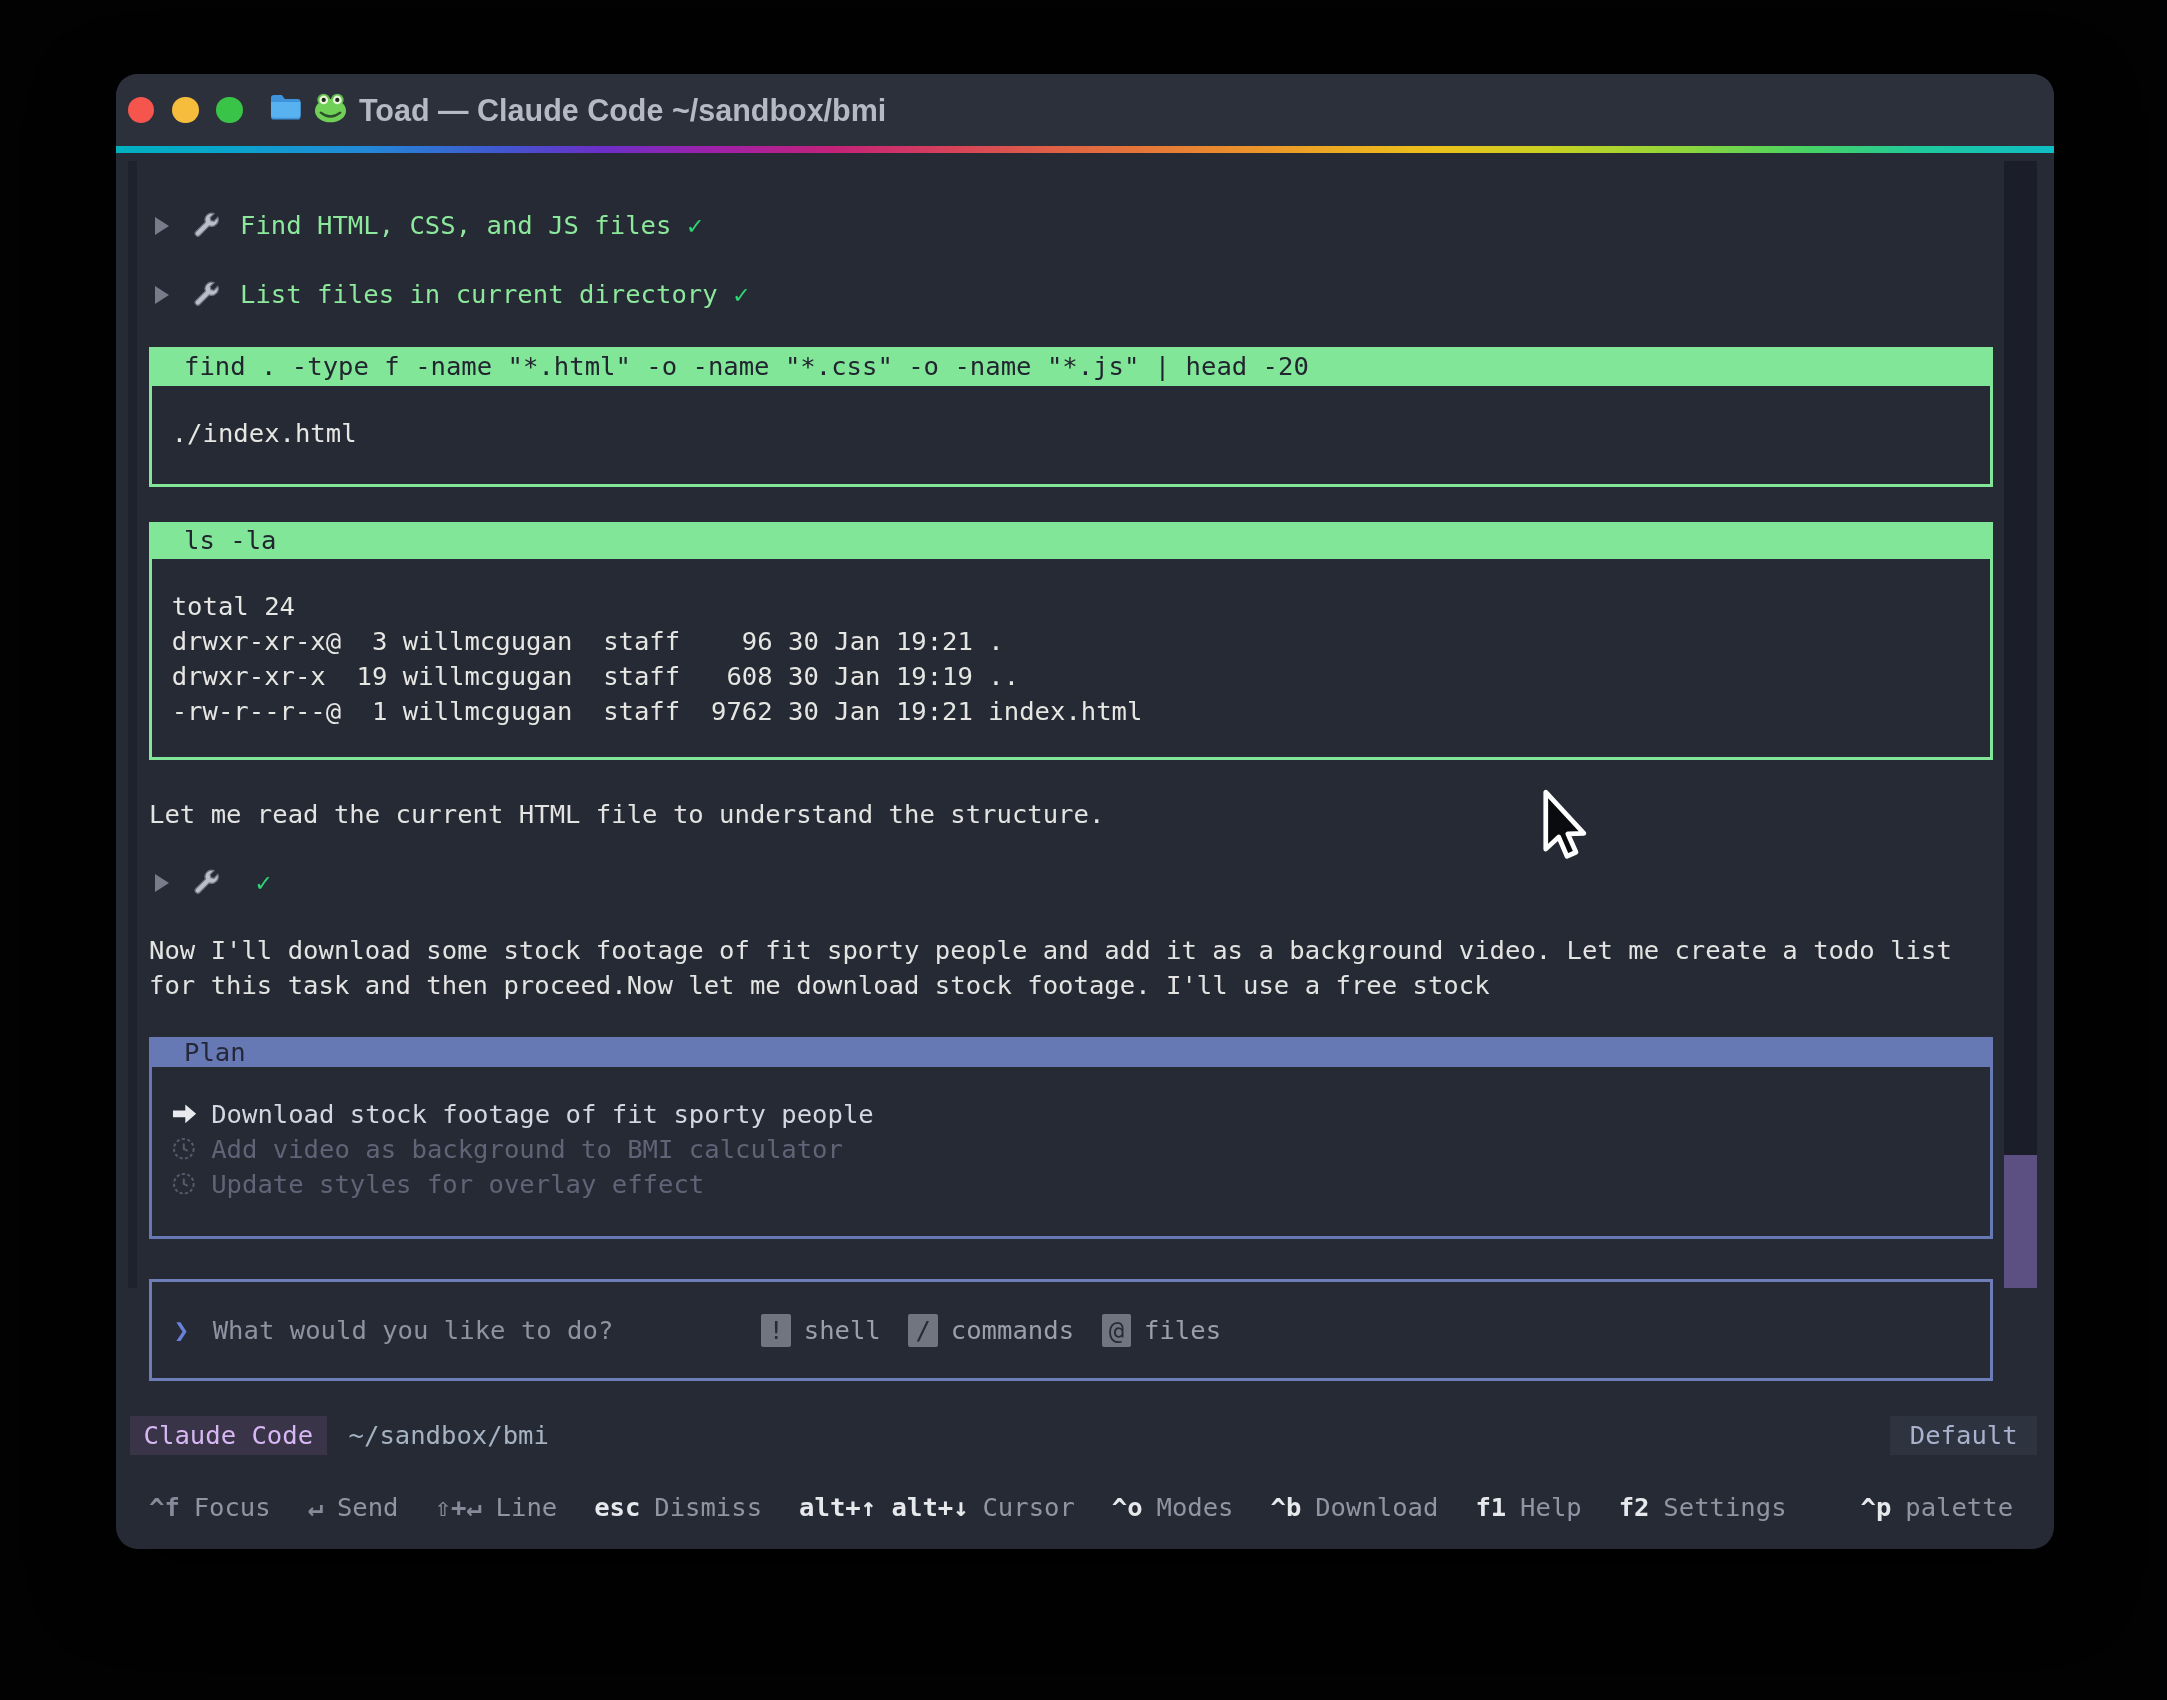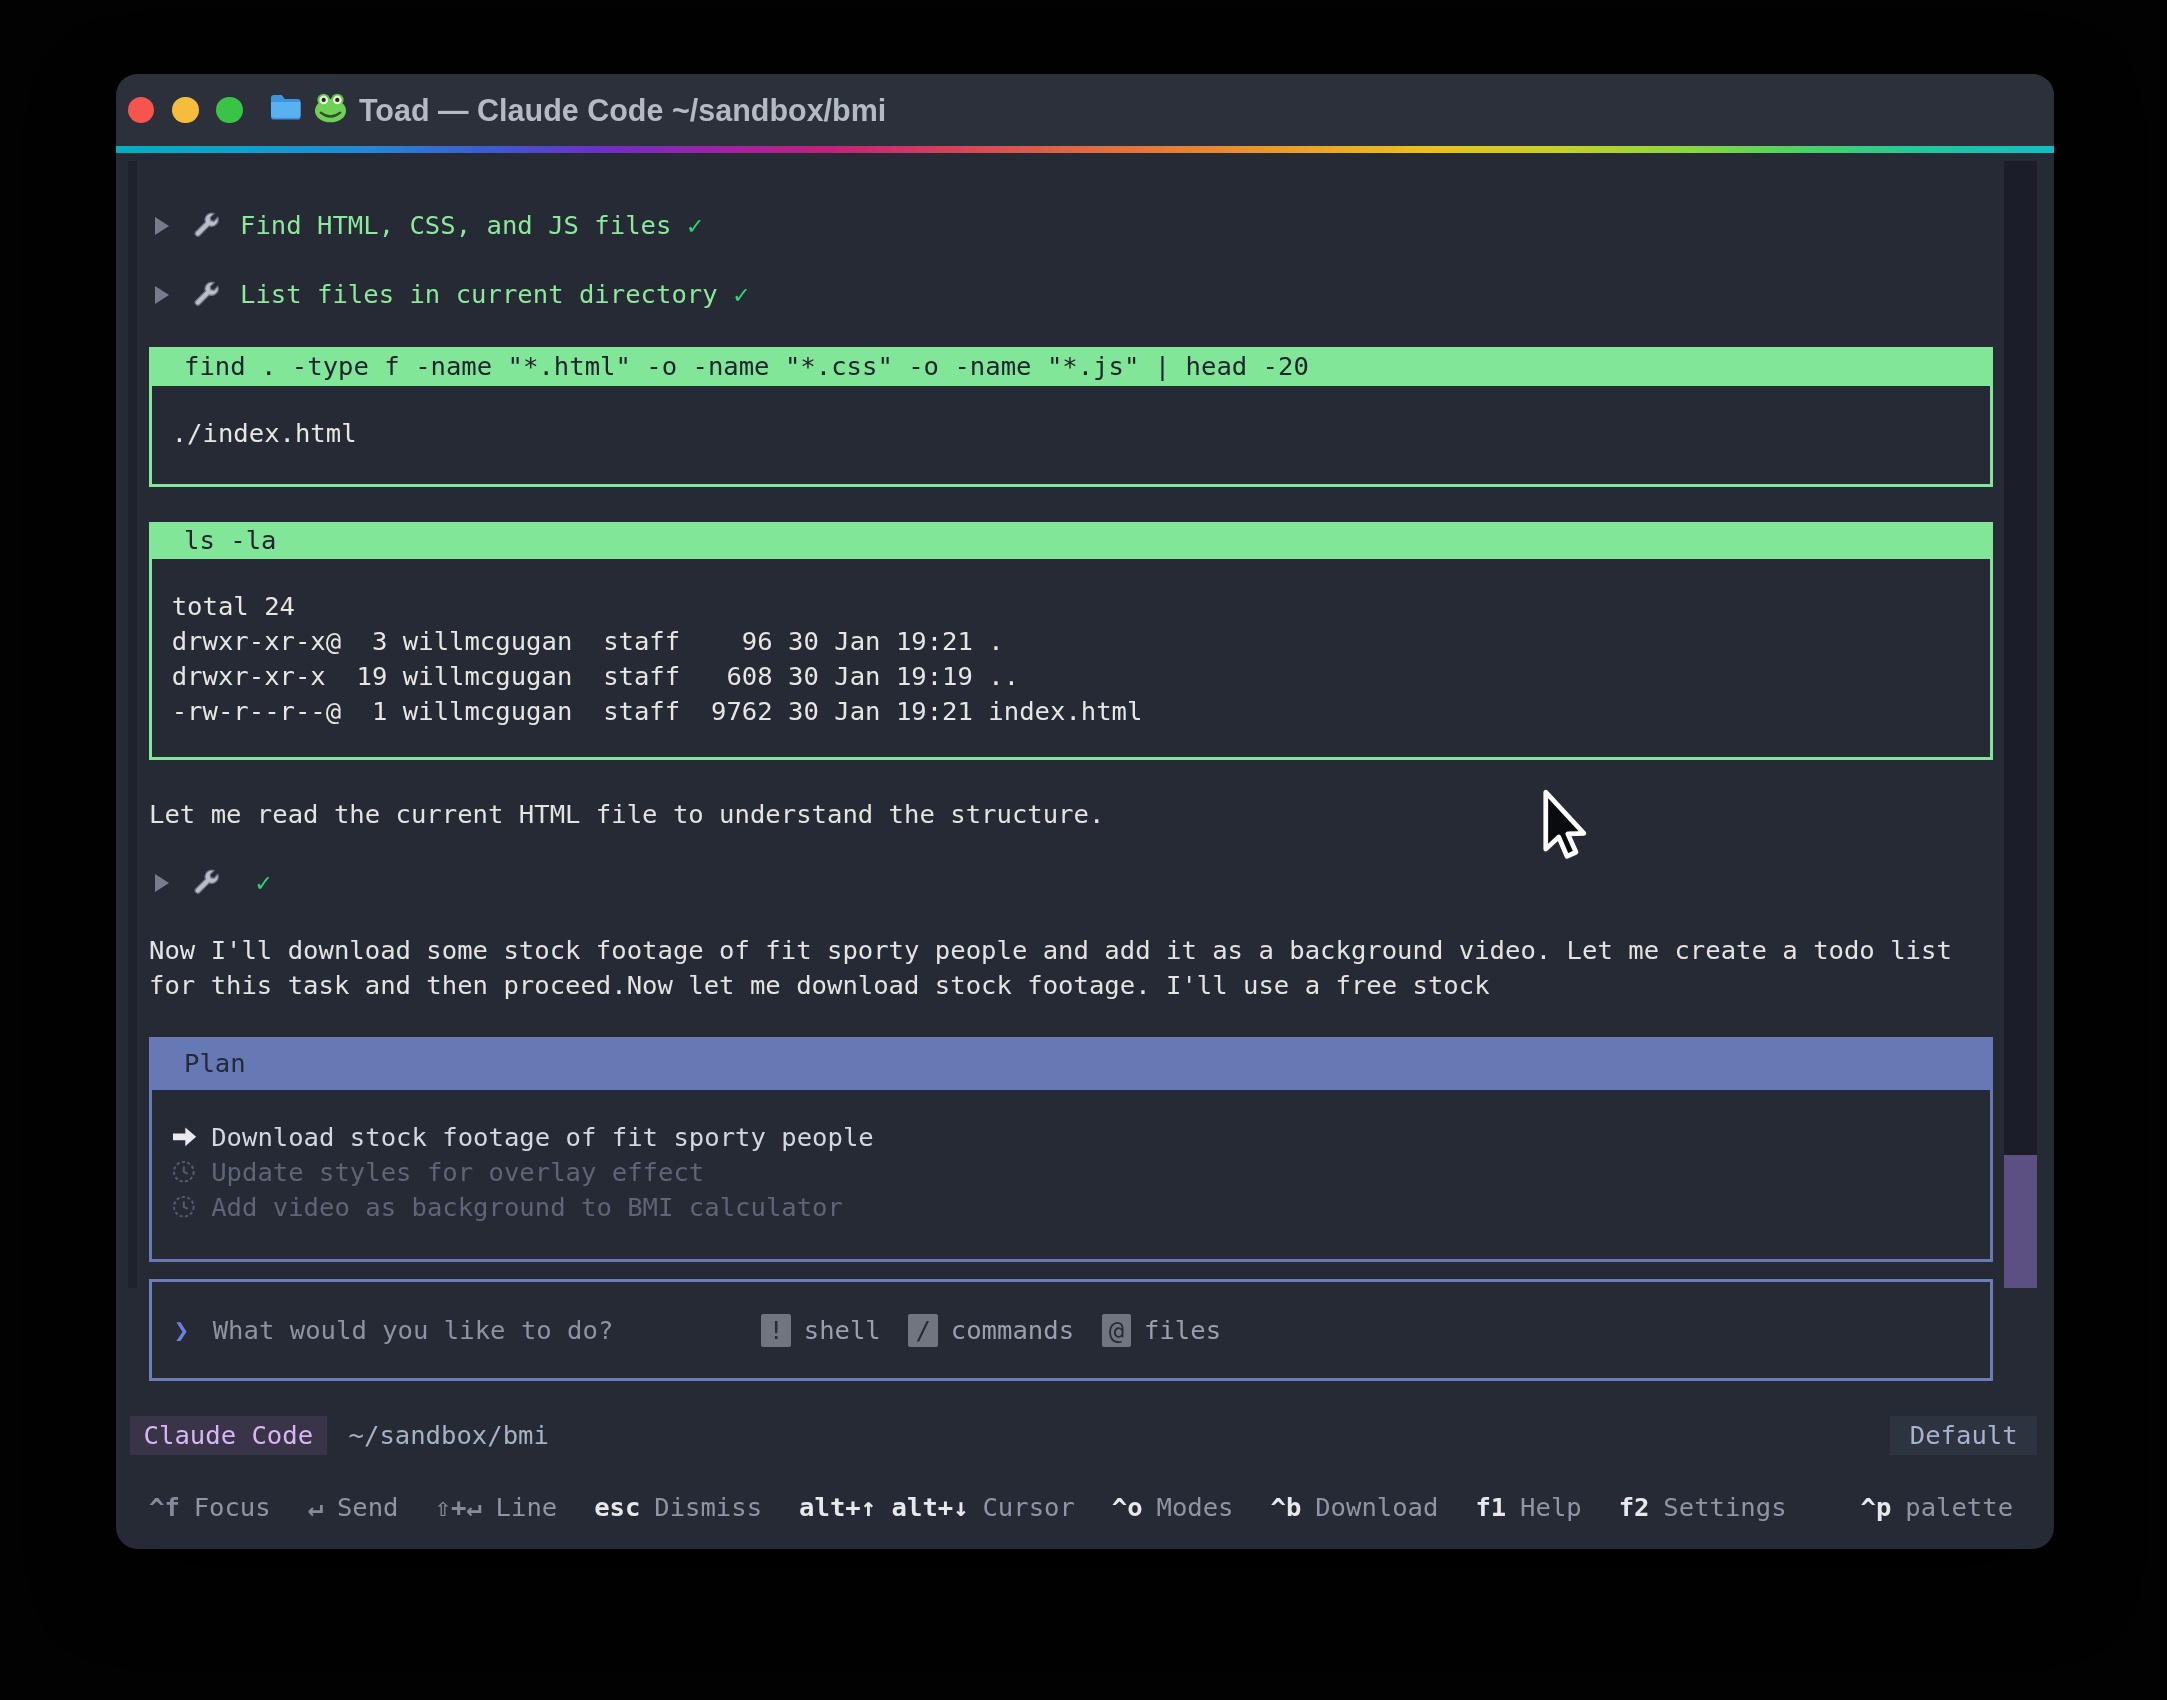--- a/index.html
+++ b/index.html
@@ -47,21 +47,21 @@
     padding:0 35px; white-space:pre; }
   .cmd-body { border:3px solid #82e698; border-top:none; background:#262a35; padding:0 19.7px 0 19.7px; color:#e6e6e3; }
   .blank-line { height:29.6px; }
   .out-line { height:35px; white-space:pre; }
 
   
   .narrative { position:absolute; left:33px; width:1852px; color:#e3e4e1; white-space:pre-wrap; }
 
   
   .plan { position:absolute; left:33px; width:1844px; }
-  .plan-header { height:53px; background:#6779b4; color:#242838; display:flex; align-items:center; padding:0 35px; }
+  .plan-header { height:30px; background:#6779b4; color:#242838; display:flex; align-items:center; padding:0 35px; }
   .plan-body { border:3px solid #6779b4; border-top:none; padding:0 19.7px 34px 19.7px; }
   .plan-item { height:35px; display:flex; align-items:center; gap:9.9px; }
   .plan-item .icon { width:29.6px; display:flex; justify-content:flex-start; }
   .plan-item.active .p-label { color:#d3d7df; }
   .plan-item.pending .p-label { color:#5f6476; }
 
   
   .input-box { position:absolute; left:33px; top:1205px; width:1844px; height:102px;
     border:3px solid #6d7db8; background:#262a35; display:flex; align-items:center; padding:0 21.7px; }
   .prompt-char { color:#6b80da; font-weight:bold; margin-right:23.6px; }
@@ -192,30 +192,30 @@
           </span>
         <span class="p-label">Download stock footage of fit sporty people</span>
       </div>
       <div class="plan-item pending">
         <span class="icon">
             <svg width="23.6" height="23.6" viewBox="0 0 24 24">
               <circle cx="12" cy="12" r="10" fill="none" stroke="#565b6c" stroke-width="2" stroke-dasharray="3.2 2.4"></circle>
               <path d="M12 6.5 v5.5 l4 2.2" stroke="#565b6c" stroke-width="2" fill="none"></path>
             </svg>
           </span>
-        <span class="p-label">Update styles for overlay effect</span>
+        <span class="p-label">Add video as background to BMI calculator</span>
       </div>
       <div class="plan-item pending">
         <span class="icon">
             <svg width="23.6" height="23.6" viewBox="0 0 24 24">
               <circle cx="12" cy="12" r="10" fill="none" stroke="#565b6c" stroke-width="2" stroke-dasharray="3.2 2.4"></circle>
               <path d="M12 6.5 v5.5 l4 2.2" stroke="#565b6c" stroke-width="2" fill="none"></path>
             </svg>
           </span>
-        <span class="p-label">Add video as background to BMI calculator</span>
+        <span class="p-label">Update styles for overlay effect</span>
       </div>
     </div>
   </div>
 
   <div class="input-box">
     <span class="prompt-char">❯</span>
     <span class="placeholder">What would you like to do?</span>
     <span class="hints">
       <span class="hint">
         <span class="hint-key">!</span>

